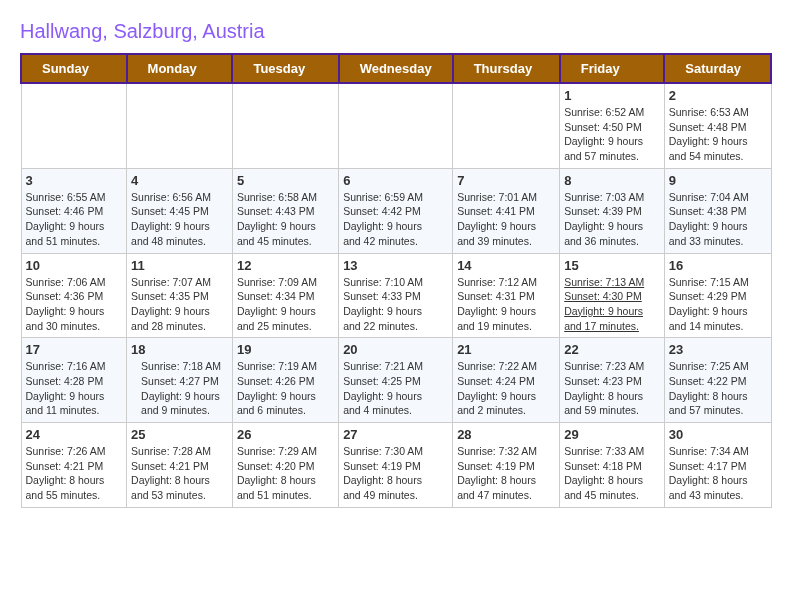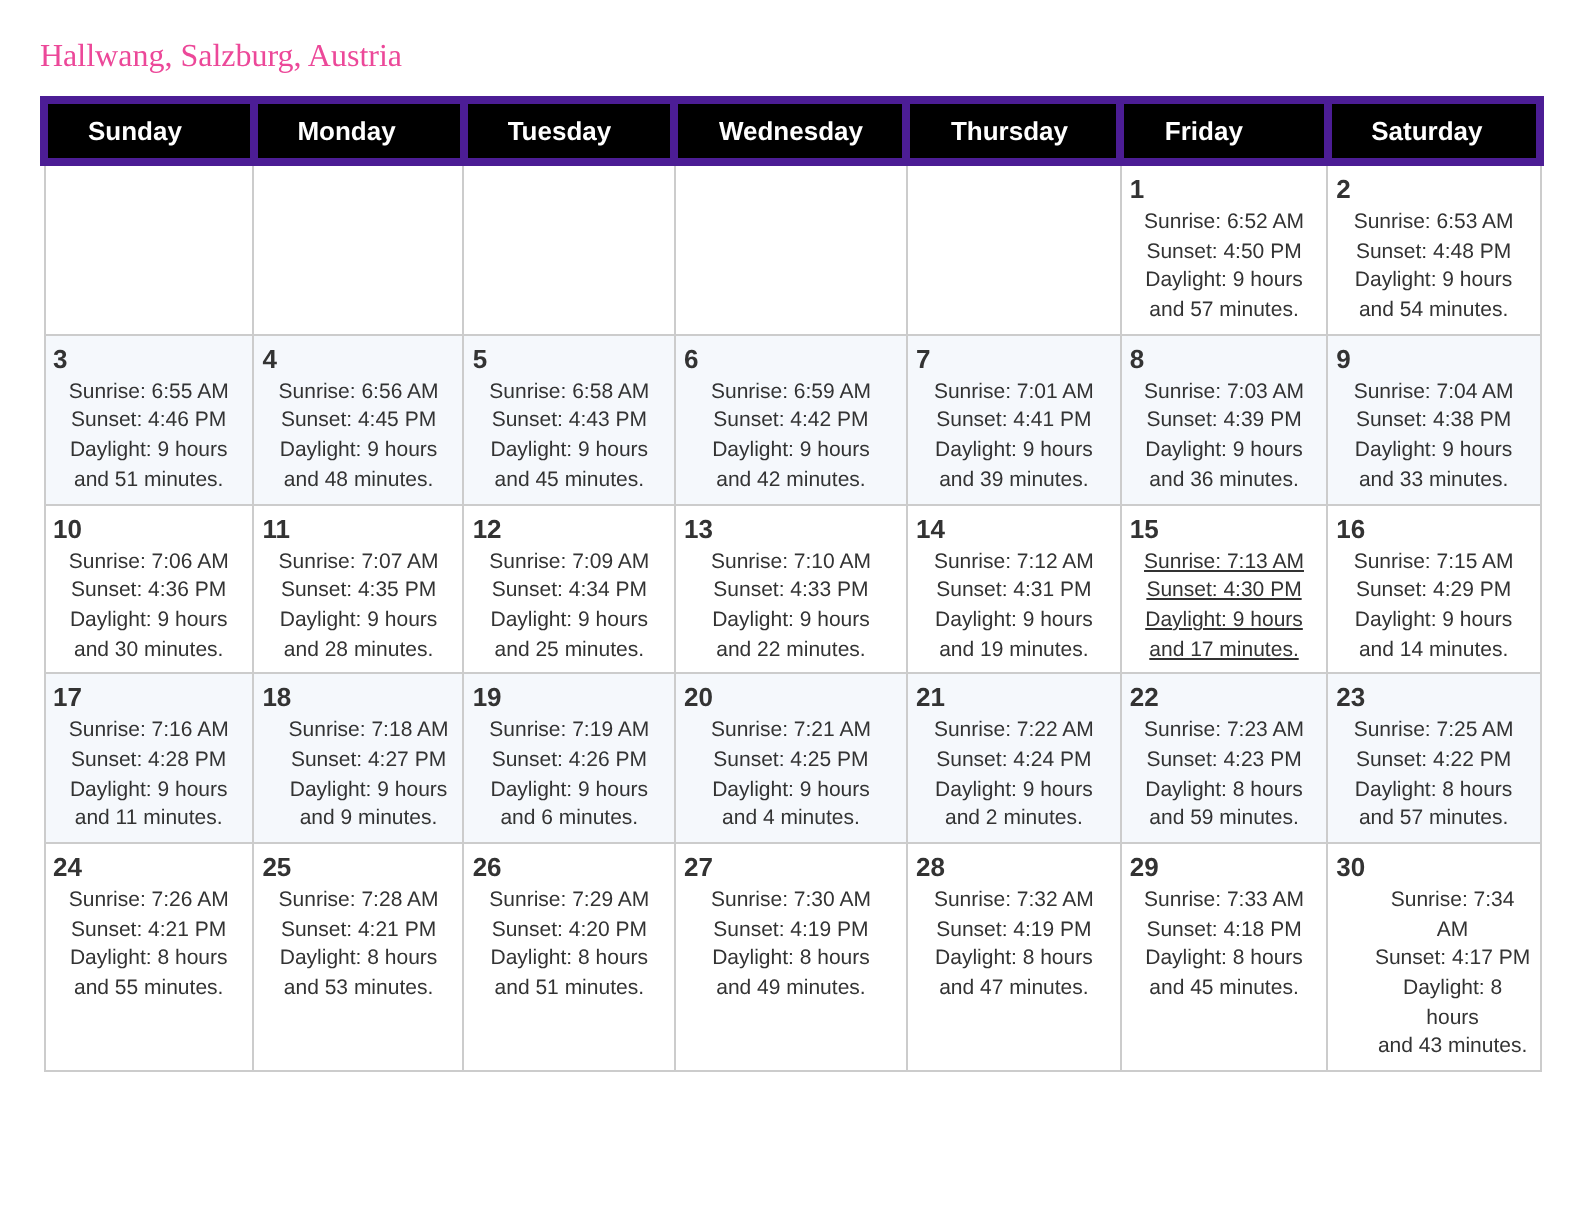--- a/index.html
+++ b/index.html
@@ -27,37 +27,36 @@
     }
     .title-area {
       text-align: right;
     }
     .month-title {
       font-size: 36px;
       font-weight: bold;
       color: #333;
     }
     .location-title {
-      font-size: 16px;
-      color: #ec4899;
-      font-family: Liberation Serif, serif;
+      font-size: 20px;
+      color: #8b5cf6;
     }
     .calendar {
       width: 100%;
       border-collapse: collapse;
       font-size: 11px;
     }
     .calendar th {
-      background: #000000;
+      background: #a16207;
       color: #fff;
       padding: 6px 20px;
       text-align: left;
       font-size: 13px;
       font-weight: bold;
-      border: 4px solid #4c1d95;
+      border: 2px solid #4c1d95;
     }
     .calendar td {
       border: 1px solid #ccc;
       vertical-align: top;
       padding: 4px;
       width: 108px;
       min-height: 80px;
       background: #fff;
     }
     .calendar tr:nth-child(even) td {
@@ -70,21 +69,20 @@
       font-size: 13px;
       font-weight: bold;
       color: #333;
       display: block;
       margin-bottom: 2px;
     }
     .day-detail {
       color: #333;
       font-size: 10.5px;
       line-height: 1.4;
-      text-align: center;
     }
   </style>
 </head>
 <body>
 
 <div class="header-area">
   <div class="title-area">
     <div class="location-title">Hallwang, Salzburg, Austria</div>
   </div>
 </div>
@@ -314,20 +312,20 @@
         </td>
         <td>
           <span class="day-number">29</span>
           <div class="day-detail" style="white-space: pre-line;">Sunrise: 7:33 AM
 Sunset: 4:18 PM
 Daylight: 8 hours
 and 45 minutes.</div>
         </td>
         <td>
           <span class="day-number">30</span>
-          <div class="day-detail" style="white-space: pre-line; margin-left: 19px;">Sunrise: 7:34 AM
+          <div class="day-detail" style="white-space: pre-line;">Sunrise: 7:34 AM
 Sunset: 4:17 PM
 Daylight: 8 hours
 and 43 minutes.</div>
         </td>
       </tr>
     </tbody>
 </table>
 
 </body></html>

